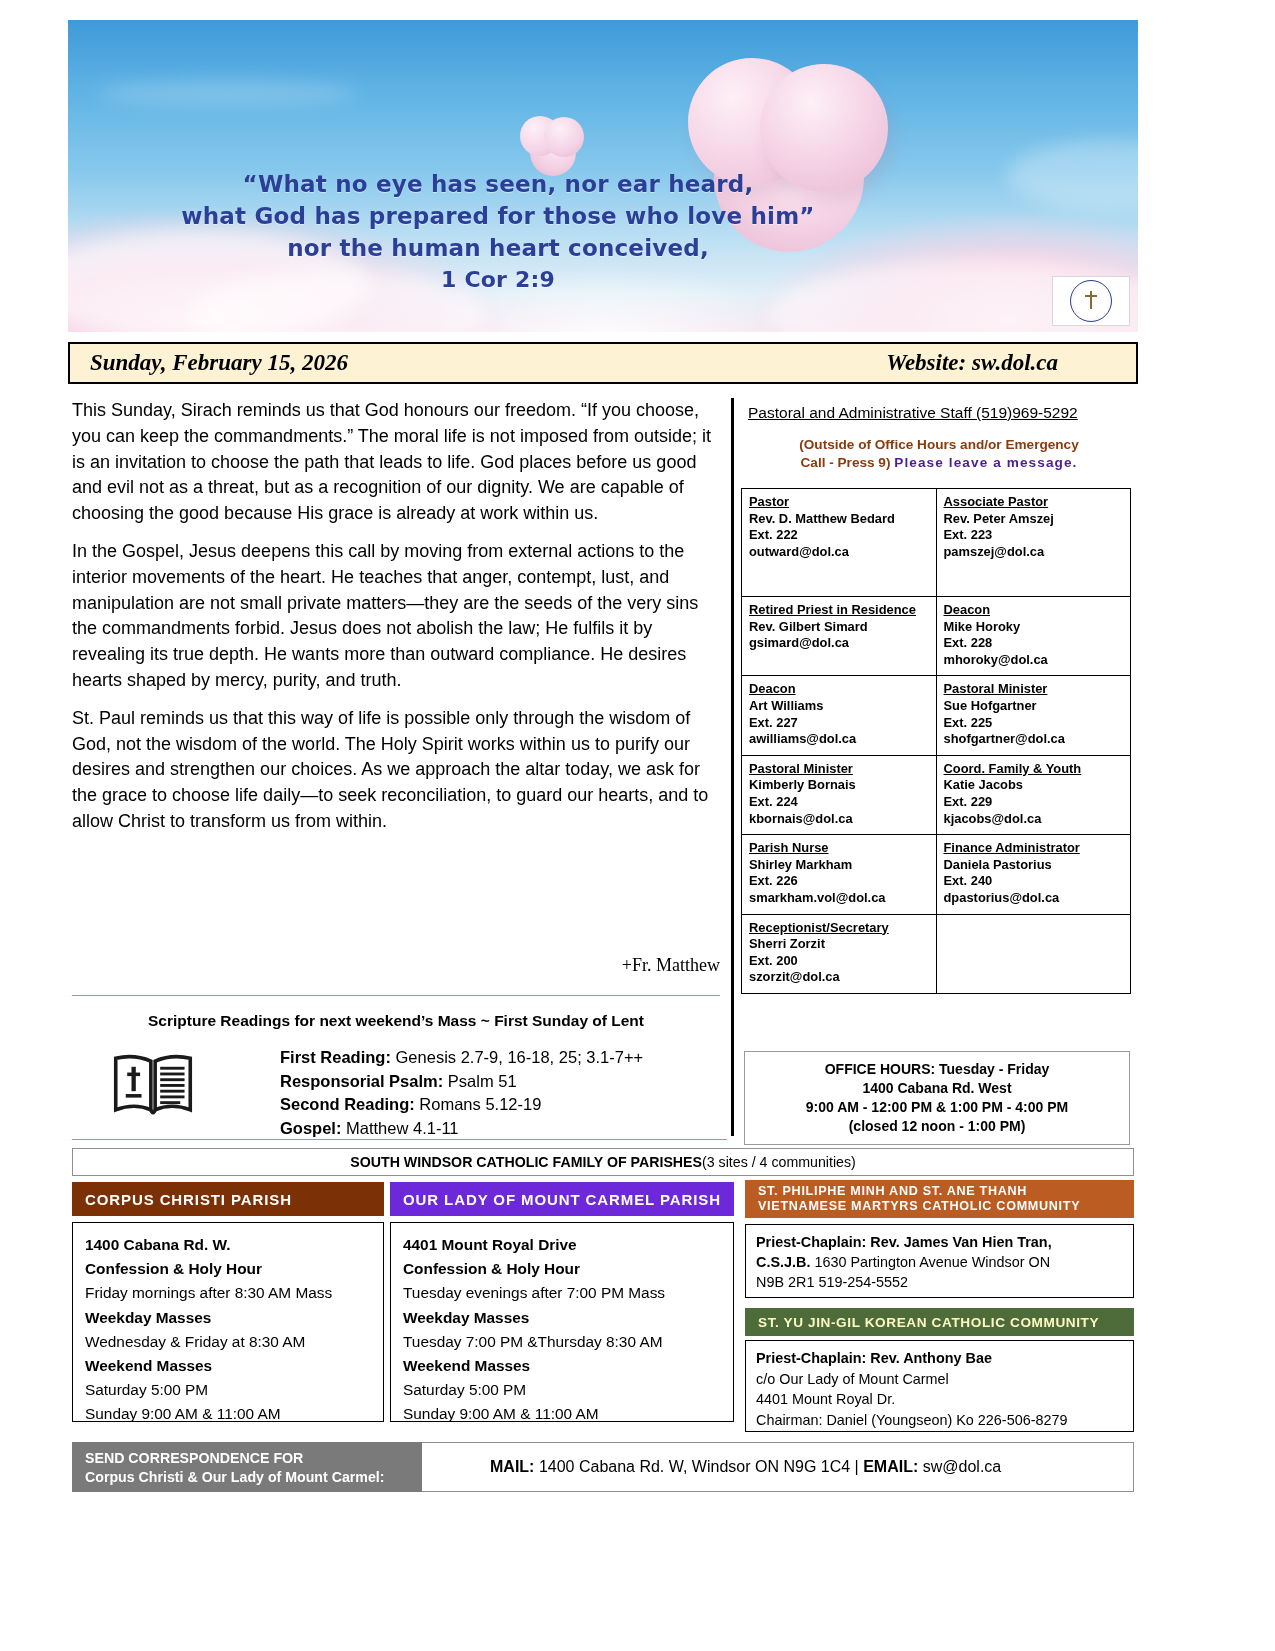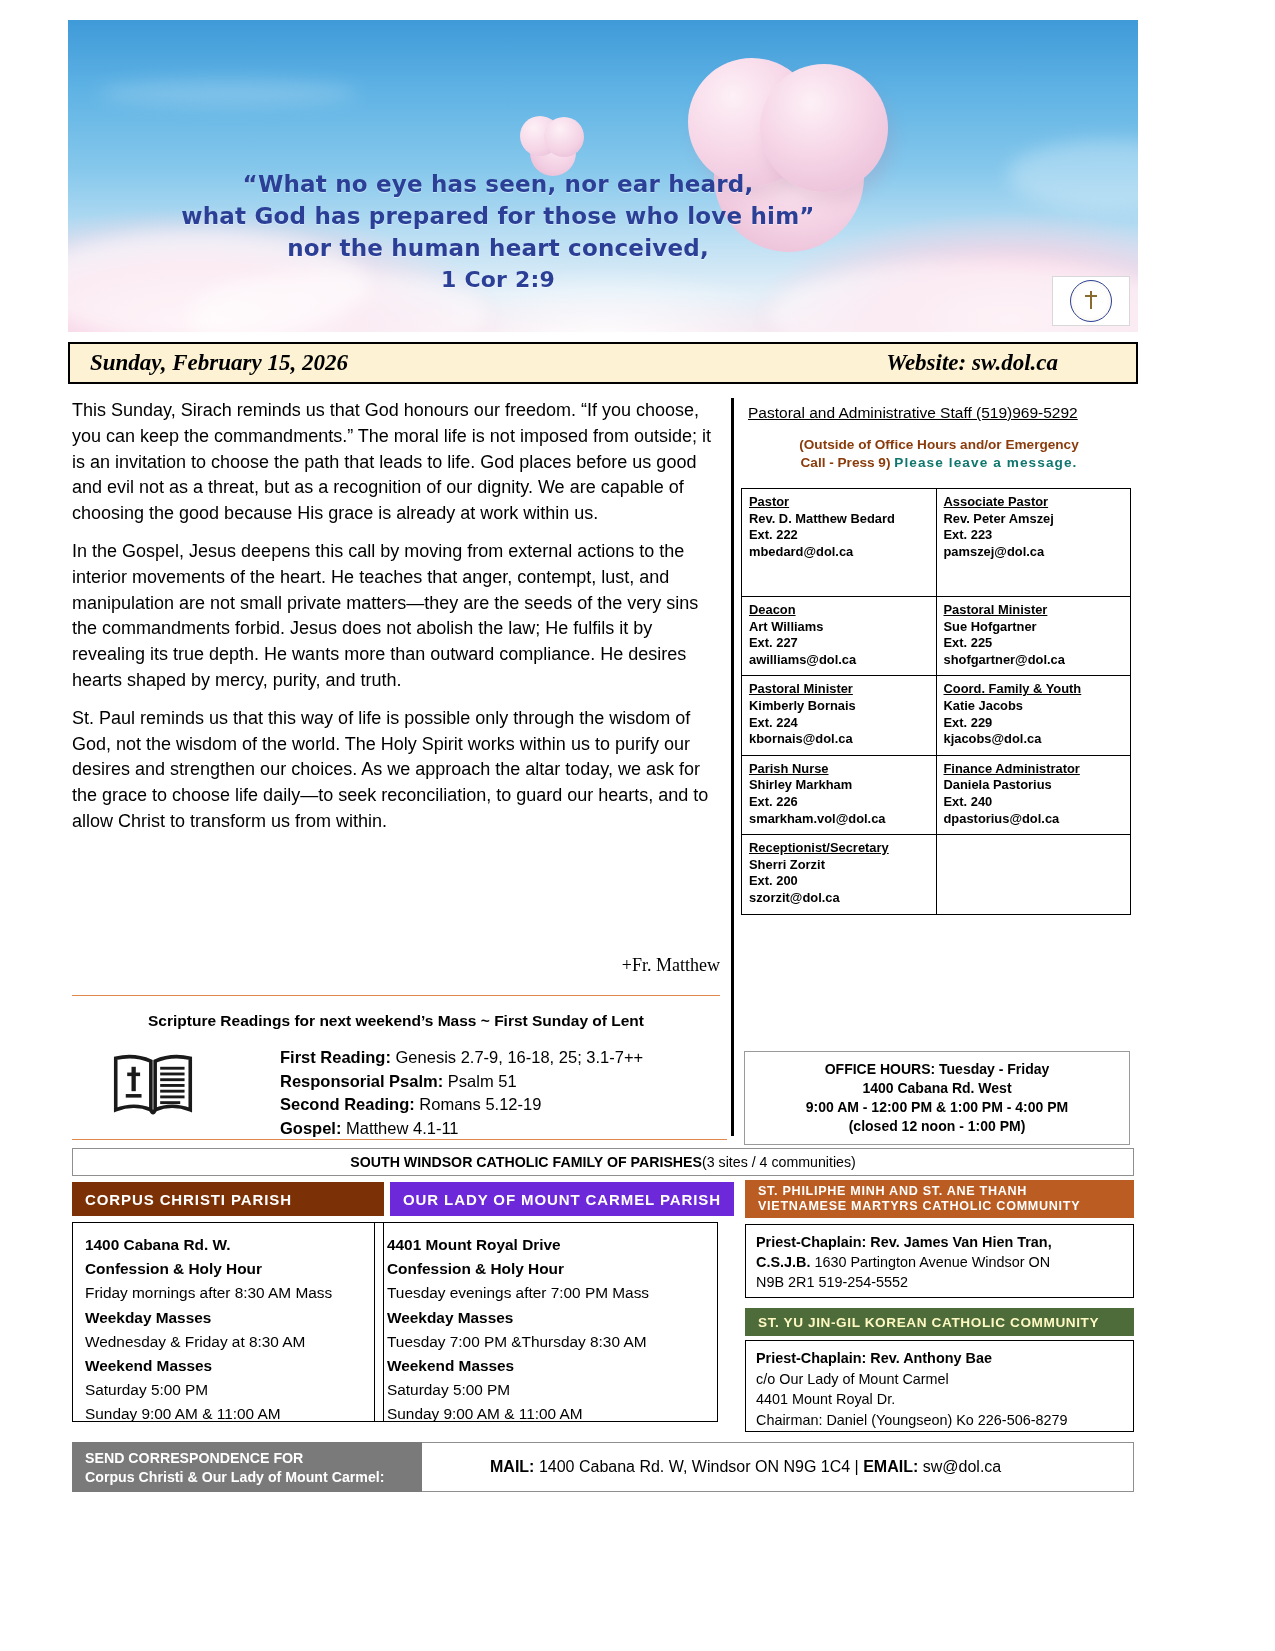--- a/index.html
+++ b/index.html
@@ -147,21 +147,21 @@
   .staff-title {
     position:absolute; left:748px; top:404px; width:382px;
     font-weight:normal; font-size:15.5px; text-align:left;
     text-decoration:underline;
   }
   .staff-note {
     position:absolute; left:748px; top:436px; width:382px;
     font-size:13.6px; line-height:18px; text-align:center;
     color:#8a3b0b; font-weight:bold;
   }
-  .staff-note .blk { color:#0f766e; letter-spacing:1.1px; }
+  .staff-note .blk { color:#4c1d95; letter-spacing:1.1px; }
 
   .staff-table {
     position:absolute; left:741px; top:488px; width:390px;
     border-collapse:collapse;
   }
   .staff-table td {
     border:1.4px solid #000;
     vertical-align:top;
     width:50%;
     padding:5px 6px 7px 7px;
@@ -202,21 +202,21 @@
     left:745px; top:1180px; width:389px; background:#bb5d22;
     height:38px; flex-direction:column; align-items:flex-start;
     justify-content:center; font-size:12.6px; line-height:15px; letter-spacing:.7px;
   }
 
   .pbox {
     position:absolute; border:1.6px solid #000;
     padding:10px 12px; font-size:15.4px; line-height:24.2px;
   }
   .pbox.b1 { left:72px;  top:1222px; width:312px; height:200px; }
-  .pbox.b2 { left:374px; top:1222px; width:344px; height:200px; }
+  .pbox.b2 { left:390px; top:1222px; width:344px; height:200px; }
   .pbox b { font-weight:bold; }
   .pbox .lt { font-weight:normal; }
 
   .vn-box {
     position:absolute; left:745px; top:1224px; width:389px; height:74px;
     border:1.6px solid #000; padding:7px 10px;
     font-size:14.4px; line-height:20px;
   }
   .vn-box b { font-weight:bold; }
 
@@ -330,27 +330,40 @@
   <span class="blk">Please leave a message.</span>
 </div>
 
 <table class="staff-table">
   <tbody>
       <tr>
     <td class="tall">
       <span class="role">Pastor</span>
       <span>Rev. D. Matthew Bedard</span><br>
       <span>Ext. 222</span><br>
-      <span>mbedard@dol.ca</span>
+      <span>outward@dol.ca</span>
     </td>
     <td class="tall">
       <span class="role"> Associate Pastor</span>
       <span>Rev. Peter Amszej</span><br>
       <span>Ext. 223</span><br>
       <span>pamszej@dol.ca</span>
+    </td>
+  </tr>
+  <tr>
+    <td>
+      <span class="role">Retired Priest in Residence</span>
+      <span>Rev. Gilbert Simard</span><br>
+      <span>gsimard@dol.ca</span>
+    </td>
+    <td>
+      <span class="role">Deacon</span>
+      <span>Mike Horoky</span><br>
+      <span>Ext. 228</span><br>
+      <span>mhoroky@dol.ca</span>
     </td>
   </tr>
   <tr>
     <td>
       <span class="role">Deacon</span>
       <span>Art Williams</span><br>
       <span>Ext. 227</span><br>
       <span>awilliams@dol.ca</span>
     </td>
     <td>

